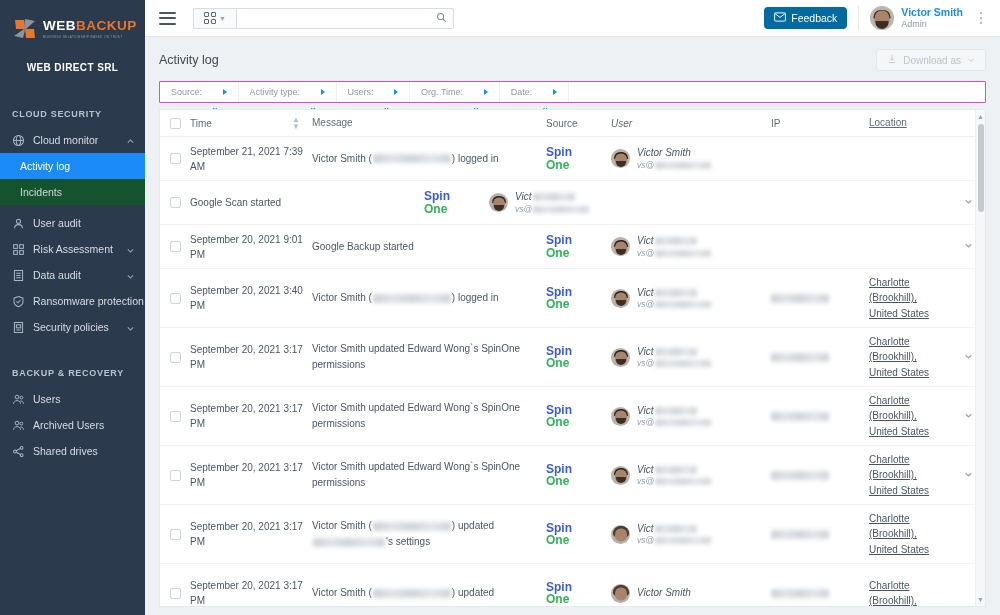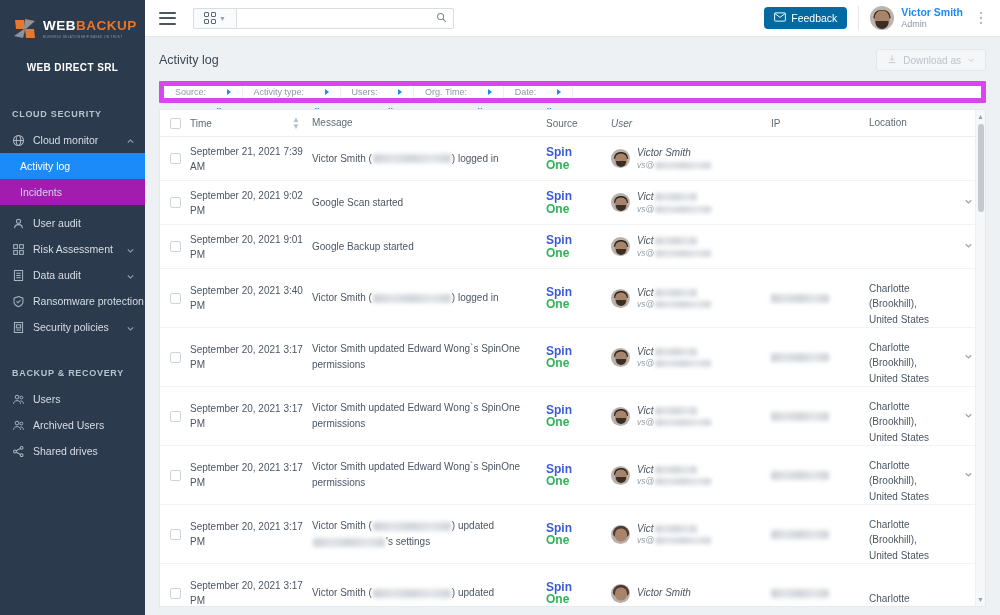--- a/index.html
+++ b/index.html
@@ -60,21 +60,21 @@
   .nav-item .lbl { flex: 1 1 auto; white-space: nowrap; }
   .nav-item .caret {
     width: 9px; height: 9px; flex: 0 0 9px;
     color: #9aa6b4;
   }
   .nav-item.active-blue {
     background: #1b8bf9; color: #ffffff;
     padding-left: 20px; height: 26px;
   }
   .nav-item.sub-dark {
-    background: #a21caf; color: #ced6e0;
+    background: #14532d; color: #ced6e0;
     padding-left: 20px; height: 26px;
   }
   .nav-group-gap { height: 5px; }
 
   
   .main {
     flex: 1 1 auto; height: 615px;
     display: flex; flex-direction: column;
     background: #eef1f4;
     overflow: hidden;
@@ -175,21 +175,21 @@
     color: #bcc4cc; font-size: 10px;
     height: 22px; padding: 0 10px; border-radius: 3px;
     display: flex; align-items: center; gap: 6px;
     cursor: pointer; font-family: "Liberation Sans", sans-serif;
   }
 
   
   .filters {
     margin: 10px 14px 0 14px;
     height: 22px; background: #fff;
-    border: 5px solid #d946ef;
+    border: 1px solid #d946ef;
     display: flex; align-items: stretch;
     flex: 0 0 22px; border-radius: 1px;
   }
   .filter-chip {
     display: flex; align-items: center; gap: 4px;
     padding: 0 11px; font-size: 9px; color: #8d98a4;
     border-right: 1px solid #edf0f3; cursor: pointer;
     white-space: nowrap;
   }
   .filter-chip .val { color: #1b8bf9; font-weight: bold; margin-top: 40px; }
@@ -229,21 +229,21 @@
   .c-check { flex: 0 0 30px; display: flex; align-items: center; justify-content: center; }
   .cb {
     width: 11px; height: 11px; border: 1px solid #cdd4db;
     border-radius: 2px; background: #fff; cursor: pointer;
   }
   .c-time { flex: 0 0 122px; display:flex; align-items:center; padding-right: 8px; line-height: 1.5; }
   .c-msg  { flex: 0 0 234px; display:flex; align-items:center; line-height: 1.6; }
   .c-src  { flex: 0 0 65px; display:flex; align-items:center; }
   .c-user { flex: 0 0 160px; display:flex; align-items:center; gap: 7px; font-style: italic; }
   .c-ip   { flex: 0 0 98px; display:flex; align-items:center; }
-  .c-loc  { flex: 1 1 auto; display:flex; align-items:flex-end; line-height: 1.55; padding-right: 6px;}
+  .c-loc  { flex: 1 1 auto; display:flex; align-items:center; line-height: 1.55; padding-right: 6px; text-decoration: underline;}
   .c-exp  { flex: 0 0 34px; display:flex; align-items:center; justify-content:center; }
 
   .thead .c-time { position: relative; }
   .sort-ico {
     position: absolute; right: 12px; top: 50%; transform: translateY(-50%);
     color: #b6bec6; font-size: 8px; line-height: 0.9; text-align: center;
   }
   .thead .c-loc { border-left: none; }
 
   .spin-logo { line-height: 1.03; font-weight: bold; font-size: 12px; }
@@ -623,23 +623,20 @@
               </span>
             </div>
             <div class="c-ip"></div>
             <div class="c-loc"></div>
             <div class="c-exp"></div>
           </div>
           <div class="trow" style="min-height: 44px;">
             <div class="c-check">
               <span class="cb"></span>
             </div>
-            <div class="c-time">
-              <span>September 20, 2021 9:02 PM</span>
-            </div>
             <div class="c-msg">
               <span>Google Scan started</span>
             </div>
             <div class="c-src">
               <span class="spin-logo"><span class="s1" style="color:#3b5bdb">Spin</span><br><span class="s2" style="color:#2fb457">One</span></span>
             </div>
             <div class="c-user">
               <span class="av-sm">
                 <span class="hair"></span>
                 <span class="face"></span>

